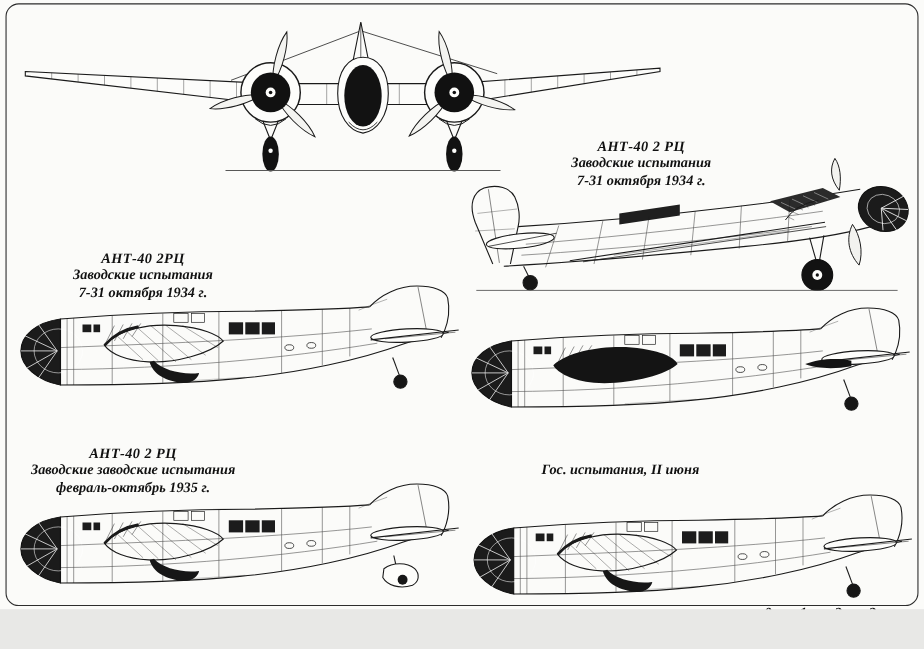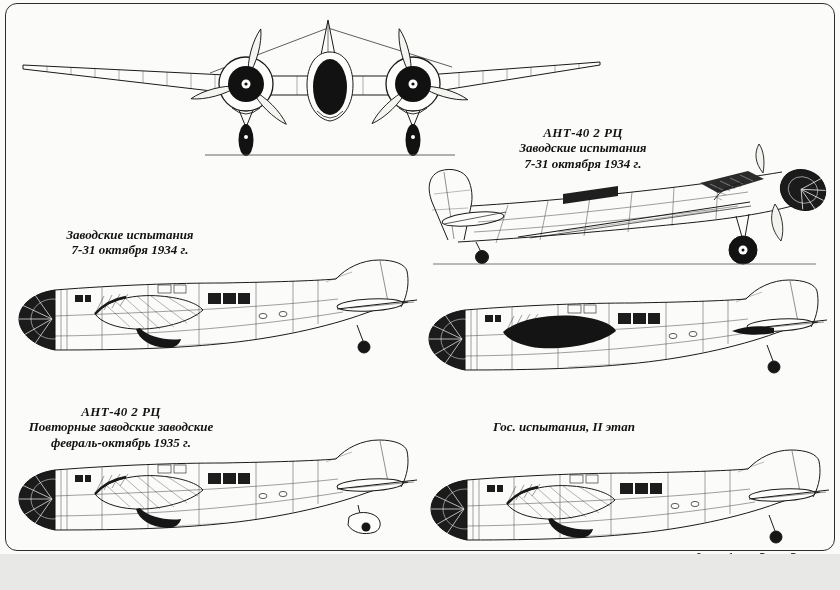--- a/index.html
+++ b/index.html
@@ -299,32 +299,33 @@
     <use href="#tail-wheel"></use>
   </svg>
 
   <div class="caption" style="left:453px; top:125px; width:260px;">
     <div class="title">АНТ-40 2 РЦ</div>
     <div class="sub">Заводские испытания</div>
     <div class="sub">7-31 октября 1934 г.</div>
   </div>
 
   <div class="caption" style="left:30px; top:227px; width:200px;">
+    <div class="title">АНТ-40 2РЦ</div>
     <div class="sub">Заводские испытания</div>
     <div class="sub">7-31 октября 1934 г.</div>
   </div>
 
   <div class="caption" style="left:16px; top:404px; width:210px;">
     <div class="title">АНТ-40 2 РЦ</div>
-    <div class="sub">Повторные заводские заводские</div>
+    <div class="sub">Заводские заводские испытания</div>
     <div class="sub">февраль-октябрь 1935 г.</div>
   </div>
 
   <div class="caption" style="left:459px; top:419px; width:210px;">
-    <div class="sub">Гос. испытания, II этап</div>
+    <div class="sub">Гос. испытания, II июня</div>
   </div>
 
   <div class="groundfaint"></div>
 
   <div class="scalebar">
     <div class="leadline"></div>
     <span class="num" style="left:13px;">0</span>
     <span class="num" style="left:45px;">1</span>
     <span class="num" style="left:77px;">2</span>
     <span class="num" style="left:108px;">3</span>

